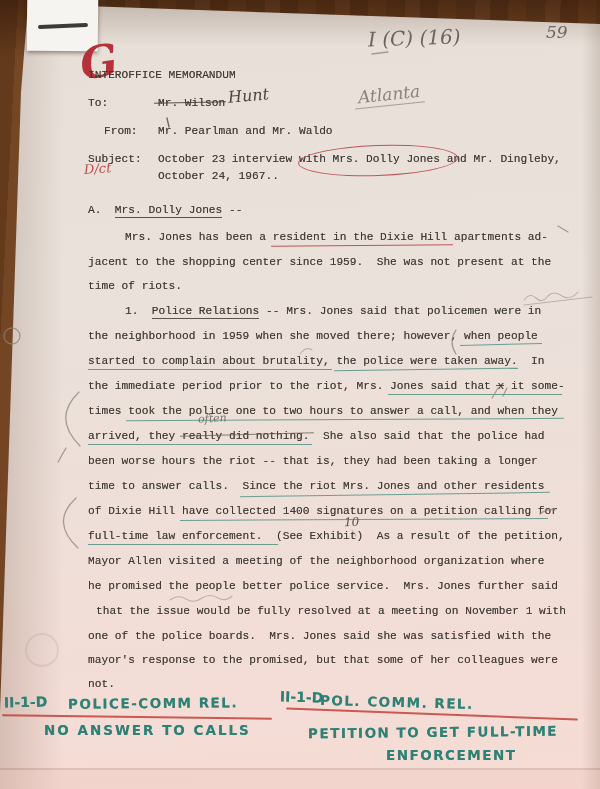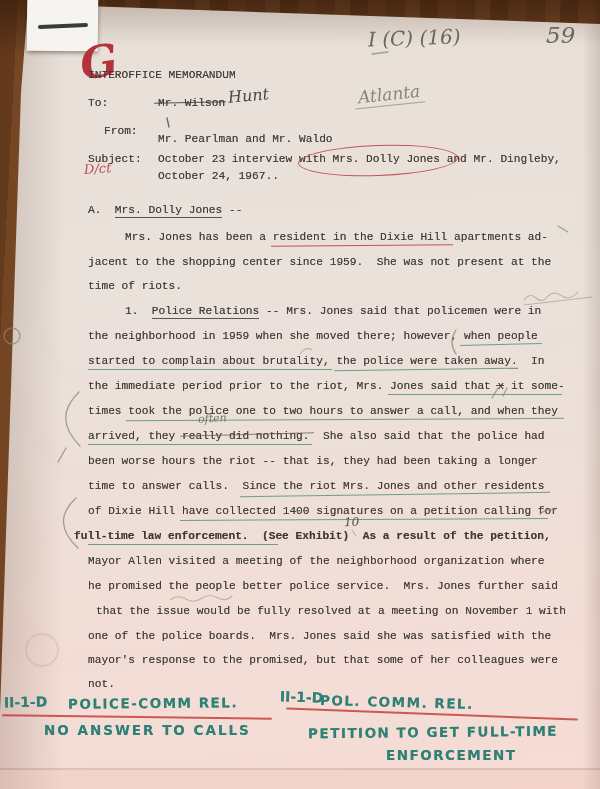--- a/index.html
+++ b/index.html
@@ -45,50 +45,50 @@
   <div class="shade sh-left"></div>
   <div class="shade sh-right"></div>
   <div class="shade crease"></div>
   <div class="shade pinkband"></div>
 
   <div class="tab">
     <div class="tab-dash"></div>
   </div>
 
   <div class="hw z" style="left:368px;top:26px;font-size:20px;color:#6b665d;transform:rotate(-2deg);">I (C) (16)</div>
-  <div class="hw z" style="left:546px;top:22px;font-size:23px;color:#6b665d;">59</div>
+  <div class="hw z" style="left:546px;top:22px;font-size:17px;color:#6b665d;">59</div>
   <div class="hw z" style="left:80px;top:36px;font-size:44px;color:#b4323a;transform:rotate(-9deg);font-weight:bold;">G</div>
   <div class="hw z" style="left:354px;top:84px;font-size:17px;color:#8b8579;transform:rotate(-6deg);border-bottom:1.4px solid rgba(139,133,121,.7);padding:0 4px 1px 4px;">Atlanta</div>
 
   <div class="tline z" style="left:88px;top:68px;">INTEROFFICE MEMORANDUM</div>
   <div class="tline z" style="left:88px;top:96px;">To:</div>
   <div class="tline z" style="left:158px;top:96px;">Mr. Wilson</div>
   <div class="hw z" style="left:228px;top:86px;font-size:16px;color:#4a453f;transform:rotate(-5deg);">Hunt</div>
   <div class="tline z" style="left:104px;top:124px;">From:</div>
-  <div class="tline z" style="left:158px;top:132px;">Mr. Pearlman and Mr. Waldo</div>
+  <div class="tline z" style="left:158px;top:124px;">Mr. Pearlman and Mr. Waldo</div>
   <div class="tline z" style="left:88px;top:152px;">Subject:</div>
   <div class="tline z" style="left:158px;top:152px;">October 23 interview with Mrs. Dolly Jones and Mr. Dingleby,</div>
   <div class="tline z" style="left:158px;top:169px;">October 24, 1967..</div>
   <div class="hw z" style="left:84px;top:161px;font-size:13px;color:rgba(180,50,58,.85);transform:rotate(-4deg);">D/ct</div>
 
   <div class="tline z" style="left:88px;top:203px;"><span>A.  </span><span class="u">Mrs. Dolly Jones</span><span> --</span></div>
   <div class="tline z" style="left:125px;top:230px;">Mrs. Jones has been a resident in the Dixie Hill apartments ad-</div>
   <div class="tline z" style="left:88px;top:255px;">jacent to the shopping center since 1959.  She was not present at the</div>
   <div class="tline z" style="left:88px;top:279px;">time of riots.</div>
 
   <div class="tline z" style="left:125px;top:304px;"><span>1.  </span><span class="u">Police Relations</span><span> -- Mrs. Jones said that policemen were in</span></div>
   <div class="tline z" style="left:88px;top:329px;">the neighborhood in 1959 when she moved there; however, when people</div>
   <div class="tline z" style="left:88px;top:354px;">started to complain about brutality, the police were taken away.  In</div>
   <div class="tline z" style="left:88px;top:379px;">the immediate period prior to the riot, Mrs. Jones said that x it some-</div>
   <div class="tline z" style="left:88px;top:404px;">times took the police one to two hours to answer a call, and when they</div>
   <div class="tline z" style="left:88px;top:429px;">arrived, they really did nothing.  She also said that the police had</div>
   <div class="tline z" style="left:88px;top:454px;">been worse hours the riot -- that is, they had been taking a longer</div>
   <div class="tline z" style="left:88px;top:479px;">time to answer calls.  Since the riot Mrs. Jones and other residents</div>
   <div class="tline z" style="left:88px;top:504px;">of Dixie Hill have collected 1400 signatures on a petition calling for</div>
-  <div class="tline z" style="left:74px;top:529px;font-weight:bold;">full-time law enforcement.  (See Exhibit)  As a result of the petition,</div>
+  <div class="tline z" style="left:88px;top:529px;">full-time law enforcement.  (See Exhibit)  As a result of the petition,</div>
   <div class="tline z" style="left:88px;top:579px;">he promised the people better police service.  Mrs. Jones further said</div>
   <div class="tline z" style="left:88px;top:554px;">Mayor Allen visited a meeting of the neighborhood organization where</div>
   <div class="tline z" style="left:88px;top:604px;margin-left:8px;">that the issue would be fully resolved at a meeting on November 1 with</div>
   <div class="tline z" style="left:88px;top:629px;">one of the police boards.  Mrs. Jones said she was satisfied with the</div>
   <div class="tline z" style="left:88px;top:653px;">mayor's response to the promised, but that some of her colleagues were</div>
   <div class="tline z" style="left:88px;top:677px;">not.</div>
 
   <div class="hw z" style="left:198px;top:412px;font-size:11px;color:#777368;transform:rotate(-3deg);">often</div>
   <div class="hw z" style="left:344px;top:515px;font-size:12px;color:#565049;transform:rotate(-2deg);">10</div>
 

